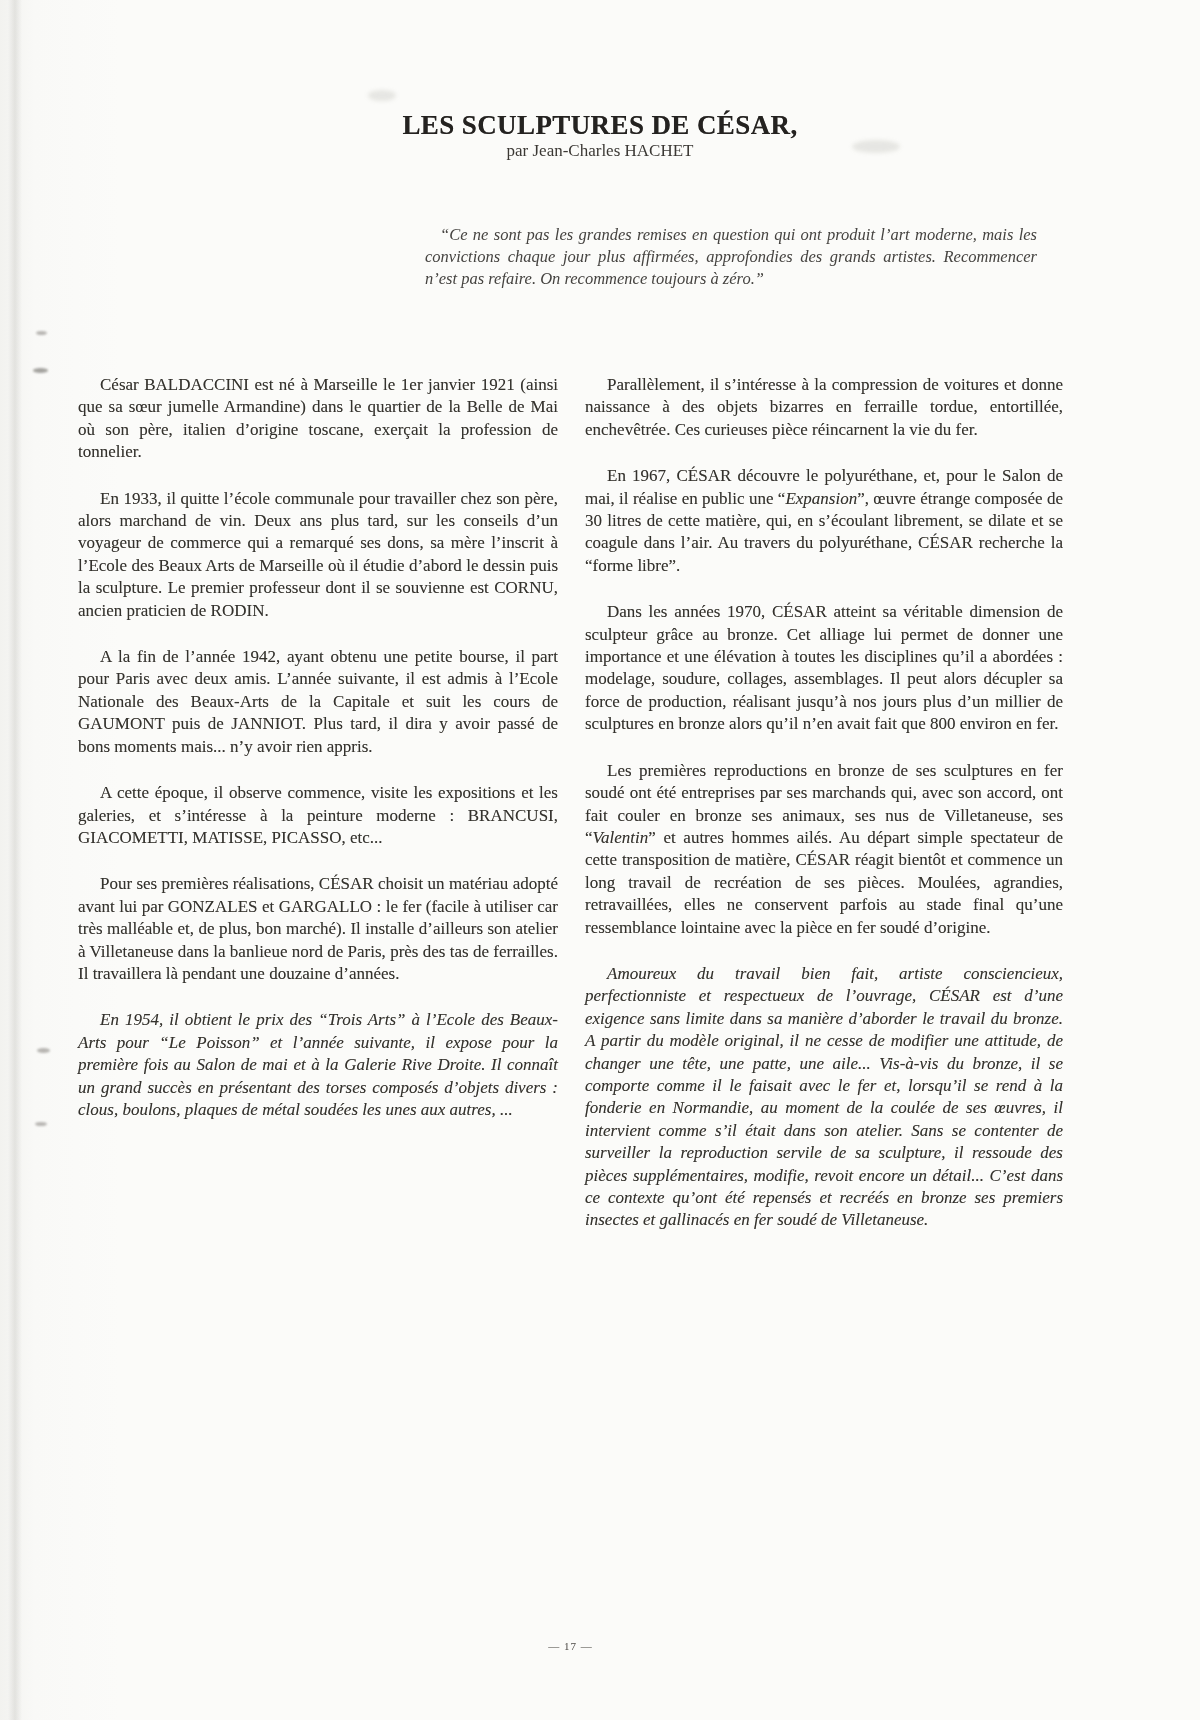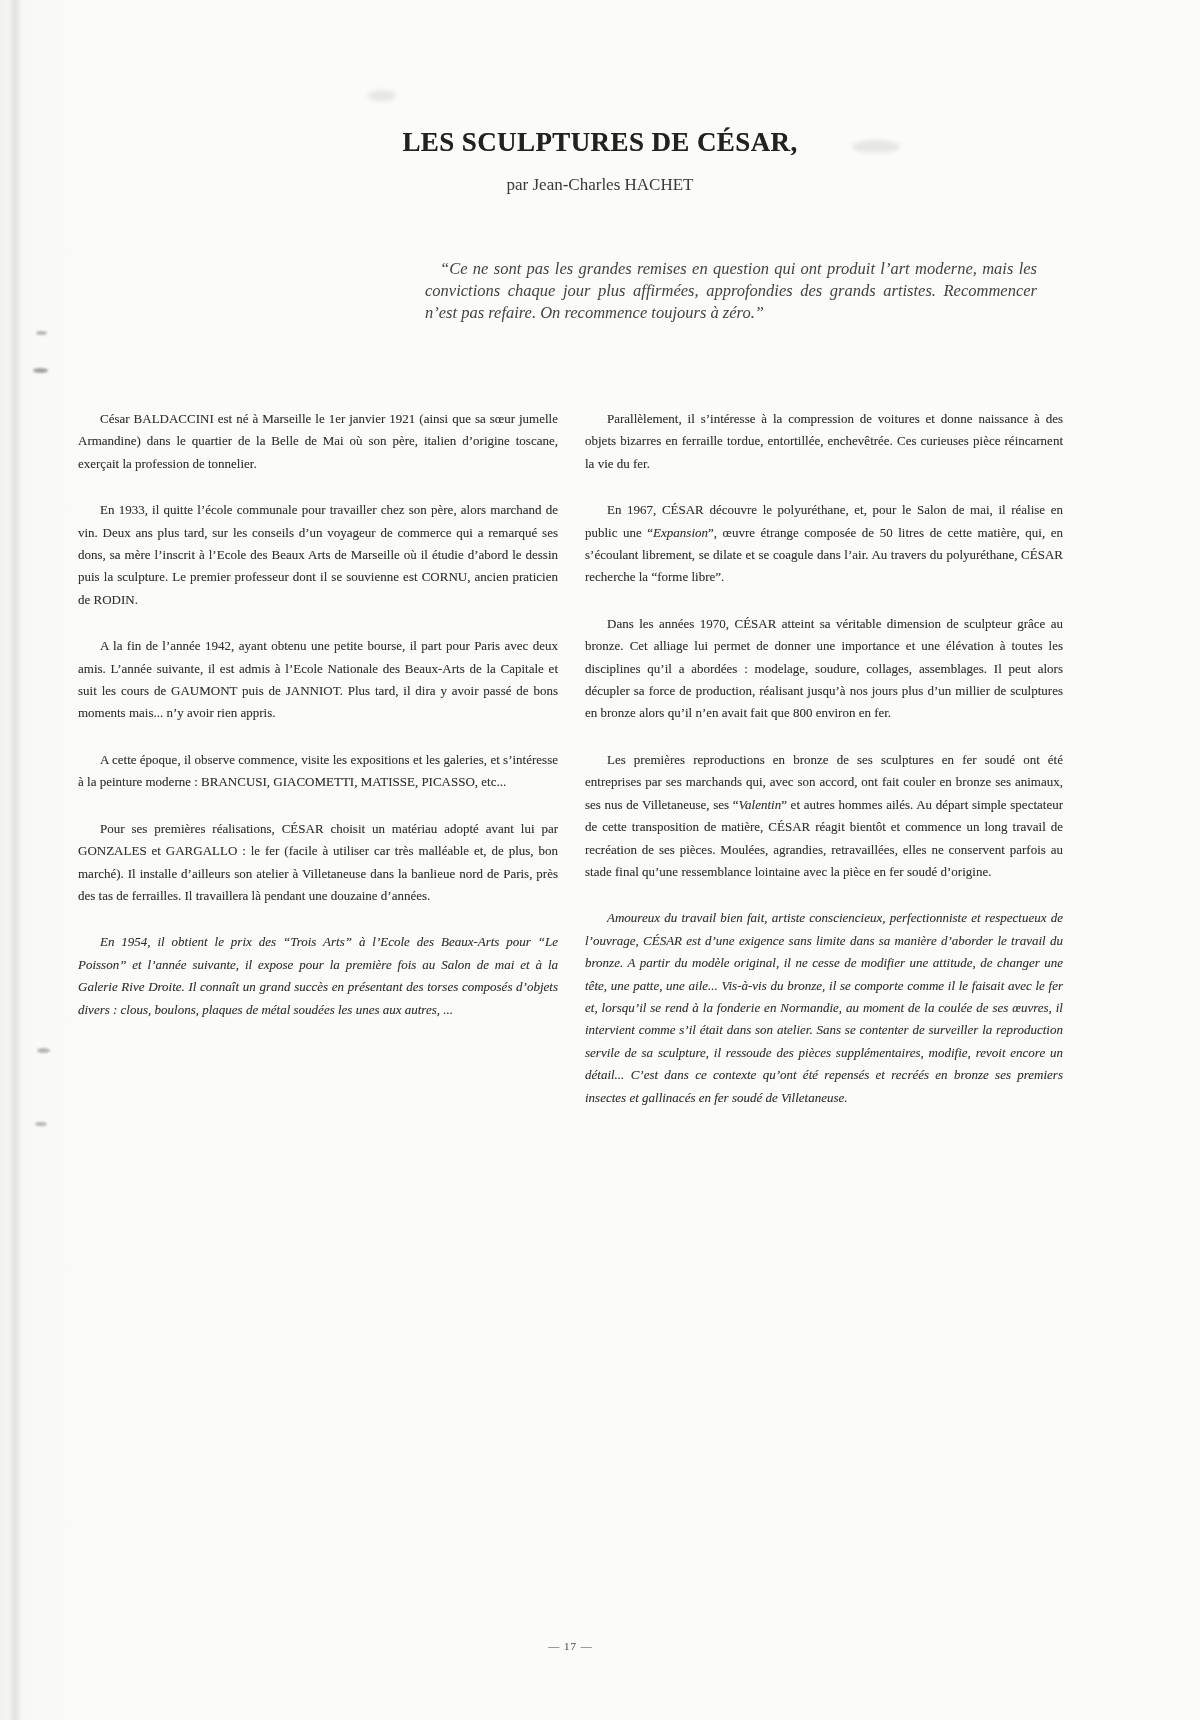--- a/index.html
+++ b/index.html
@@ -22,21 +22,21 @@
   .speck { position:absolute; border-radius:50%; background:rgba(75,72,65,0.38); filter:blur(1px); }
   .speck.s1 { left:36px; top:331px;  width:11px; height:4px; }
   .speck.s2 { left:33px; top:368px;  width:15px; height:5px; background:rgba(60,58,52,0.45); }
   .speck.s3 { left:37px; top:1048px; width:13px; height:5px; }
   .speck.s4 { left:35px; top:1122px; width:12px; height:4px; }
   .smudge { position:absolute; border-radius:50%; background:rgba(125,122,112,0.16); filter:blur(2px); }
   .smudge.m1 { left:368px; top:90px;  width:28px; height:11px; }
   .smudge.m2 { left:852px; top:140px; width:48px; height:13px; }
 
   .title {
-    margin:17px; padding-top:110px;
+    margin:0; padding-top:110px;
     text-align:center;
     font-size:27px; font-weight:bold; letter-spacing:0.4px;
     color:#242220;
     text-shadow:0 0 0.5px rgba(36,34,32,0.55);
   }
   .byline {
     text-align:center;
     font-size:17px; color:#3b3834;
   }
   .quote {
@@ -47,21 +47,21 @@
     text-align:justify; text-indent:15px;
     color:#454340;
   }
   .cols {
     display:flex;
     margin:84px 0 0 78px;
     gap:27px;
   }
   .col {
     text-align:justify;
-    font-size:13px; line-height:22.4px;
+    font-size:17px; line-height:22.4px;
     color:#34322d;
     text-shadow:0 0 0.4px rgba(52,50,45,0.35);
   }
   .col.left  { width:480px; }
   .col.right { width:478px; }
   .col p { margin:0 0 24px 0; text-indent:22px; }
   .col p:last-child { margin-bottom:1px;font-style:italic; }
   .it { font-style:italic; }
 
   .pageno {
@@ -93,21 +93,21 @@
     <div class="col left">
         <p><span>César BALDACCINI est né à Marseille le 1er janvier 1921 (ainsi que sa sœur jumelle Armandine) dans le quartier de la Belle de Mai où son père, italien d’origine toscane, exerçait la profession de tonnelier.</span></p>
         <p><span>En 1933, il quitte l’école communale pour travailler chez son père, alors marchand de vin. Deux ans plus tard, sur les conseils d’un voyageur de commerce qui a remarqué ses dons, sa mère l’inscrit à l’Ecole des Beaux Arts de Marseille où il étudie d’abord le dessin puis la sculpture. Le premier professeur dont il se souvienne est CORNU, ancien praticien de RODIN.</span></p>
         <p><span>A la fin de l’année 1942, ayant obtenu une petite bourse, il part pour Paris avec deux amis. L’année suivante, il est admis à l’Ecole Nationale des Beaux-Arts de la Capitale et suit les cours de GAUMONT puis de JANNIOT. Plus tard, il dira y avoir passé de bons moments mais... n’y avoir rien appris.</span></p>
         <p><span>A cette époque, il observe commence, visite les expositions et les galeries, et s’intéresse à la peinture moderne : BRANCUSI, GIACOMETTI, MATISSE, PICASSO, etc...</span></p>
         <p><span>Pour ses premières réalisations, CÉSAR choisit un matériau adopté avant lui par GONZALES et GARGALLO : le fer (facile à utiliser car très malléable et, de plus, bon marché). Il installe d’ailleurs son atelier à Villetaneuse dans la banlieue nord de Paris, près des tas de ferrailles. Il travaillera là pendant une douzaine d’années.</span></p>
         <p><span>En 1954, il obtient le prix des “</span><span class="it">Trois Arts</span><span>” à l’Ecole des Beaux-Arts pour “</span><span class="it">Le Poisson</span><span>” et l’année suivante, il expose pour la première fois au Salon de mai et à la Galerie Rive Droite. Il connaît un grand succès en présentant des torses composés d’objets divers : clous, boulons, plaques de métal soudées les unes aux autres, ...</span></p>
       </div>
     <div class="col right">
         <p><span>Parallèlement, il s’intéresse à la compression de voitures et donne naissance à des objets bizarres en ferraille tordue, entortillée, enchevêtrée. Ces curieuses pièce réincarnent la vie du fer.</span></p>
-        <p><span>En 1967, CÉSAR découvre le polyuréthane, et, pour le Salon de mai, il réalise en public une “</span><span class="it">Expansion</span><span>”, œuvre étrange composée de 50 litres de cette matière, qui, en s’écoulant librement, se dilate et se coagule dans l’air. Au travers du polyuréthane, CÉSAR recherche la “forme libre”.</span></p>
+        <p><span>En 1967, CÉSAR découvre le polyuréthane, et, pour le Salon de mai, il réalise en public une “</span><span class="it">Expansion</span><span>”, œuvre étrange composée de 30 litres de cette matière, qui, en s’écoulant librement, se dilate et se coagule dans l’air. Au travers du polyuréthane, CÉSAR recherche la “forme libre”.</span></p>
         <p><span>Dans les années 1970, CÉSAR atteint sa véritable dimension de sculpteur grâce au bronze. Cet alliage lui permet de donner une importance et une élévation à toutes les disciplines qu’il a abordées : modelage, soudure, collages, assemblages. Il peut alors décupler sa force de production, réalisant jusqu’à nos jours plus d’un millier de sculptures en bronze alors qu’il n’en avait fait que 800 environ en fer.</span></p>
         <p><span>Les premières reproductions en bronze de ses sculptures en fer soudé ont été entreprises par ses marchands qui, avec son accord, ont fait couler en bronze ses animaux, ses nus de Villetaneuse, ses “</span><span class="it">Valentin</span><span>” et autres hommes ailés. Au départ simple spectateur de cette transposition de matière, CÉSAR réagit bientôt et commence un long travail de recréation de ses pièces. Moulées, agrandies, retravaillées, elles ne conservent parfois au stade final qu’une ressemblance lointaine avec la pièce en fer soudé d’origine.</span></p>
         <p><span>Amoureux du travail bien fait, artiste consciencieux, perfectionniste et respectueux de l’ouvrage, CÉSAR est d’une exigence sans limite dans sa manière d’aborder le travail du bronze. A partir du modèle original, il ne cesse de modifier une attitude, de changer une tête, une patte, une aile... Vis-à-vis du bronze, il se comporte comme il le faisait avec le fer et, lorsqu’il se rend à la fonderie en Normandie, au moment de la coulée de ses œuvres, il intervient comme s’il était dans son atelier. Sans se contenter de surveiller la reproduction servile de sa sculpture, il ressoude des pièces supplémentaires, modifie, revoit encore un détail... C’est dans ce contexte qu’ont été repensés et recréés en bronze ses premiers insectes et gallinacés en fer soudé de Villetaneuse.</span></p>
       </div>
   </div>
 
   <div class="pageno">— 17 —</div>
 </div>
 
 </body></html>

